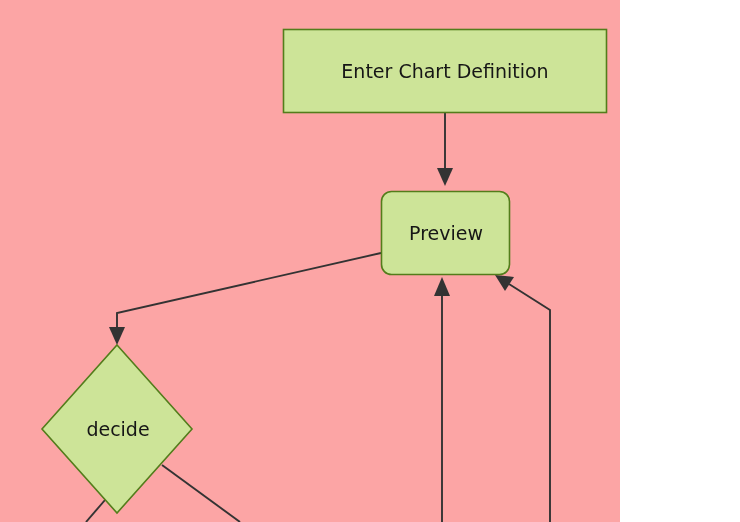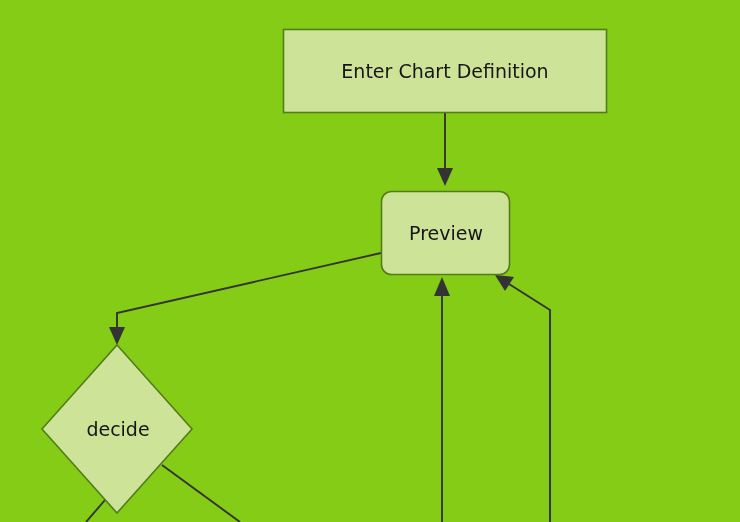--- a/index.html
+++ b/index.html
@@ -6,23 +6,23 @@
   html, body {
     margin: 0;
     padding: 0;
     background: #ffffff;
   }
   body {
     font-family: "DejaVu Sans", sans-serif;
   }
   #canvas {
     position: relative;
-    width: 740px;
+    width: 620px;
     height: 522px;
-    background: #84cc16;
+    background: #fca5a5;
     overflow: hidden;
   }
   #flow-svg {
     position: absolute;
     top: 0;
     left: 0;
     width: 740px;
     height: 522px;
   }
   .node-shape {

